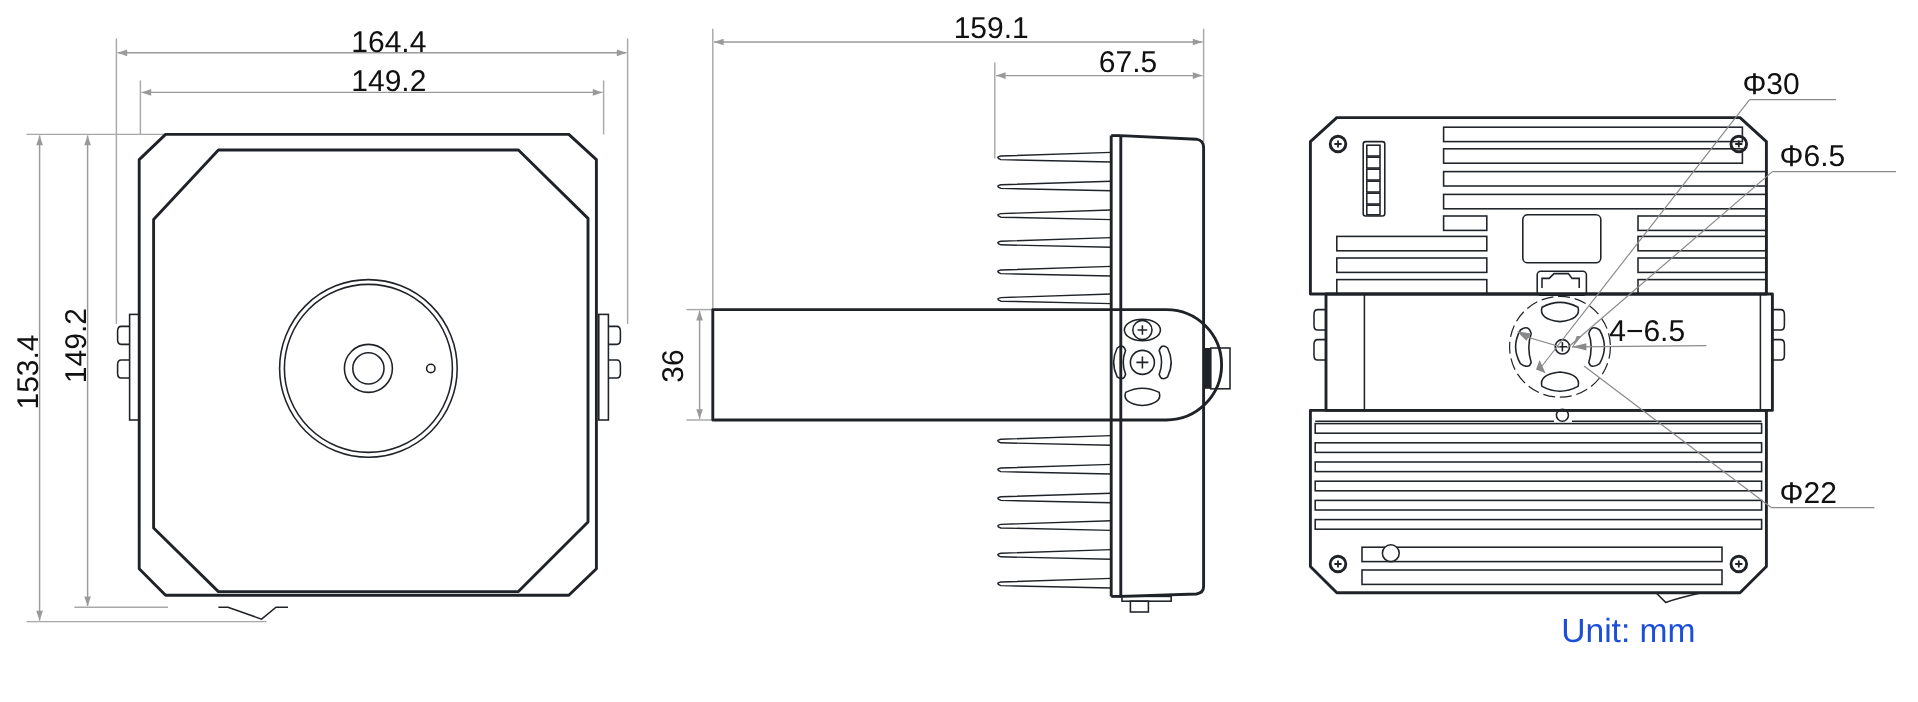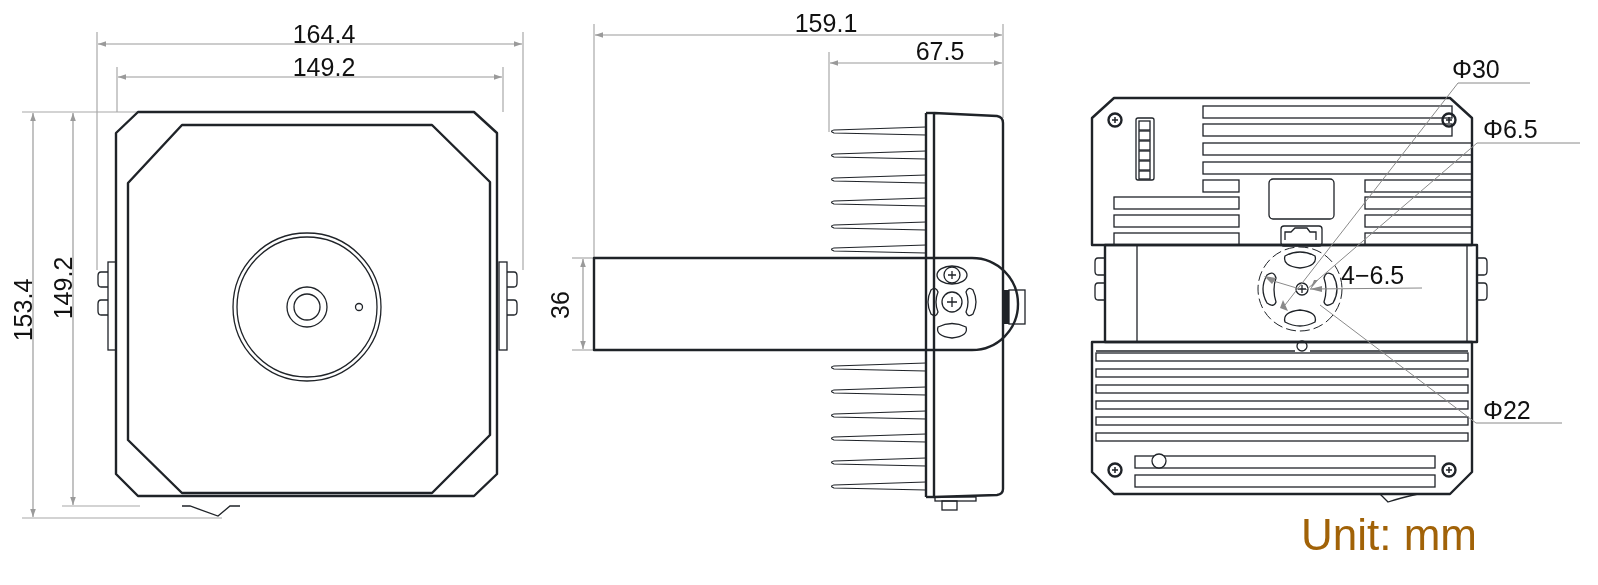--- a/index.html
+++ b/index.html
@@ -5,21 +5,21 @@
   html, body { margin: 0; padding: 0; background: #ffffff; }
   body { width: 1598px; height: 585px; overflow: hidden; position: relative; font-family: "Liberation Sans", sans-serif; }
   #canvas { position: absolute; left: 0; top: 0; width: 1598px; height: 585px; }
   .dimtext { font-family: "Liberation Sans", sans-serif; fill: #111111; }
   .dimline { stroke: #9a9a9a; stroke-width: 1.2; fill: none; }
   .ext { stroke: #a8a8a8; stroke-width: 1.2; fill: none; }
   .body { stroke: #1f2328; stroke-width: 2.4; fill: none; stroke-linejoin: round; }
   .thin { stroke: #1f2328; stroke-width: 1.3; fill: none; }
   .fin { stroke: #1f2328; stroke-width: 1.2; fill: none; }
   .leader { stroke: #8a8a8a; stroke-width: 1; fill: none; }
-  .unit { position: absolute; left: 1301px; top: 510px; font-size: 44px; color: #a16207; font-family: "Liberation Sans", sans-serif; }
+  .unit { position: absolute; left: 1301px; top: 510px; font-size: 28px; color: #1d4ed8; font-family: "Liberation Sans", sans-serif; }
 </style>
 </head>
 <body>
 
 <svg id="canvas" width="1598" height="585" viewBox="0 0 1598 585" xmlns="http://www.w3.org/2000/svg">
   <defs>
     <marker id="arr" viewBox="0 0 10 10" refX="10" refY="5" markerWidth="14" markerHeight="8" orient="auto-start-reverse" markerUnits="userSpaceOnUse">
       <path d="M0,1.5 L10,5 L0,8.5 z" fill="#9a9a9a"></path>
     </marker>
   </defs>

